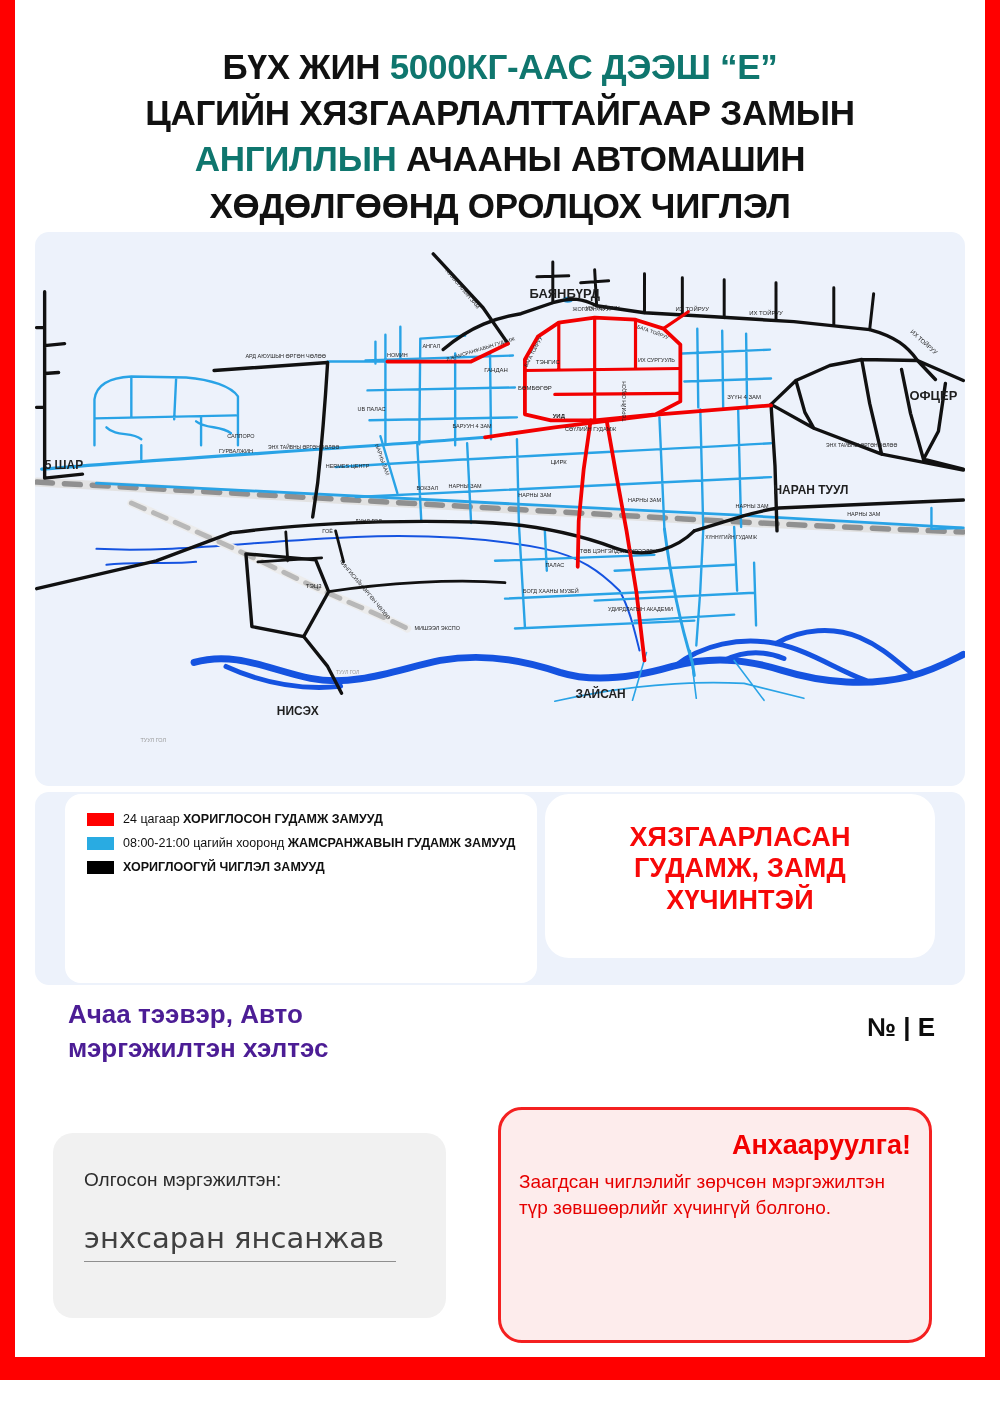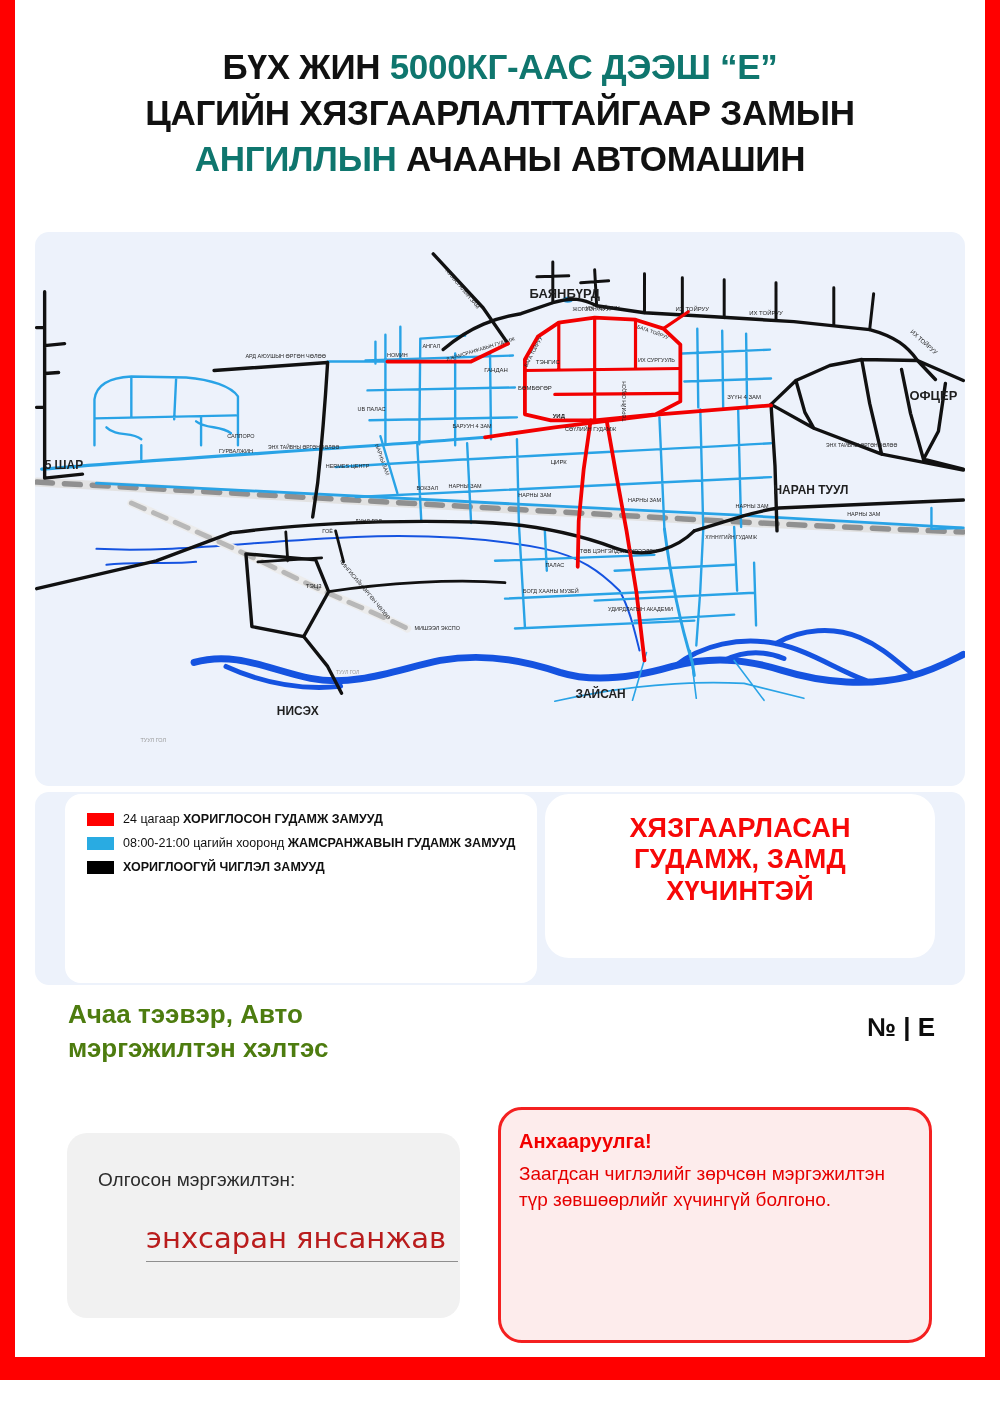--- a/index.html
+++ b/index.html
@@ -19,52 +19,53 @@
   .block-cards{position:absolute;left:35px;top:792px;width:930px;height:193px;
                background:#edf2fb;border-radius:14px;}
   .legend-card{position:absolute;left:30px;top:2px;width:472px;height:189px;
                background:#ffffff;border-radius:16px;padding:18px 0 0 22px;box-sizing:border-box;}
   .lg-row{display:flex;align-items:center;margin-bottom:10px;}
   .lg-sw{width:27px;height:13px;margin-right:9px;flex:0 0 auto;}
   .lg-tx{font-size:12.5px;color:#101010;white-space:nowrap;}
   .lg-tx b{font-weight:bold;}
   .notice-card{position:absolute;left:510px;top:2px;width:390px;height:164px;
                background:#ffffff;border-radius:24px;display:flex;justify-content:center;}
-  .notice-tx{margin-top:19px;width:280px;text-align:center;font-size:27px;font-weight:bold;
+  .notice-tx{margin-top:28px;width:280px;text-align:center;font-size:27px;font-weight:bold;
              color:#f70808;line-height:1.16;letter-spacing:0.2px;}
 
   .dept{position:absolute;left:68px;top:998px;font-size:26px;font-weight:bold;
-        color:#4d7c0f;line-height:1.3;}
+        color:#4c1d95;line-height:1.3;}
   .docnum{position:absolute;right:65px;top:1012px;font-size:26px;font-weight:bold;color:#0d0d0d;}
 
-  .sig-card{position:absolute;left:67px;top:1133px;width:393px;height:185px;
+  .sig-card{position:absolute;left:53px;top:1133px;width:393px;height:185px;
             background:#f1f1f1;border-radius:20px;}
   .sig-label{position:absolute;left:31px;top:36px;font-size:19px;color:#2b2b2b;}
-  .sig-name{position:absolute;left:31px;top:88px;font-size:29px;color:#b91c1c;
+  .sig-name{position:absolute;left:31px;top:88px;font-size:29px;color:#404040;
             font-family:"DejaVu Sans",sans-serif;border-bottom:1.5px solid #8f8f8f;
-            padding:0 12px 6px 0;min-width:238px;margin-left:48px;}
+            padding:0 12px 6px 0;min-width:238px;}
 
   .warn-card{position:absolute;left:498px;top:1107px;width:434px;height:236px;box-sizing:border-box;
              background:#fdecec;border:3px solid #f42020;border-radius:24px;padding:16px 18px;}
-  .warn-title{text-align:left;font-size:20px;font-weight:bold;color:#f20000;margin-top:4px;}
+  .warn-title{text-align:right;font-size:27px;font-weight:bold;color:#f20000;margin-top:4px;}
   .warn-body{margin-top:8px;font-size:19px;color:#e60000;line-height:1.35;}
 
   svg text{font-family:"Liberation Sans",sans-serif;}
 </style>
 </head>
 <body>
 
 <div class="frame frame-left"></div>
 <div class="frame frame-right"></div>
 <div class="frame frame-bottom"></div>
 
 <div class="title">
   <div><span>БҮХ ЖИН </span><span class="red">5000КГ-ААС ДЭЭШ “Е”</span></div>
   <div>ЦАГИЙН ХЯЗГААРЛАЛТТАЙГААР ЗАМЫН</div>
   <div><span class="red">АНГИЛЛЫН</span><span> АЧААНЫ АВТОМАШИН</span></div>
+  <div>ХӨДӨЛГӨӨНД ОРОЛЦОХ ЧИГЛЭЛ</div>
 </div>
 
 <div class="block-map">
   <svg width="930" height="554" viewBox="0 0 930 556" fill="none" stroke-linecap="round" stroke-linejoin="round">
 
     <g stroke="#1553e0">
       <path stroke-width="7" d="M158,432 C200,420 235,440 275,448 C320,457 365,438 405,430 C450,422 490,430 525,442 C560,453 600,447 638,436 C676,426 710,428 748,440 C790,453 836,456 876,446 C900,440 918,430 930,424"></path>
       <path stroke-width="5" d="M190,436 C225,452 265,460 305,456 M640,436 C668,414 706,406 742,413 C776,420 800,438 832,450 M742,413 C768,398 800,396 826,407 C852,418 866,434 880,444 M690,430 C710,420 730,420 750,428"></path>
       <path stroke-width="2" d="M60,318 C140,322 220,310 320,306 C400,303 460,308 510,318 C545,326 565,340 585,360 C595,378 600,400 605,420 M70,334 C100,330 130,334 160,331"></path>
       <ellipse cx="533" cy="68" rx="5" ry="3" fill="#2aa0e6" stroke="none"></ellipse>

